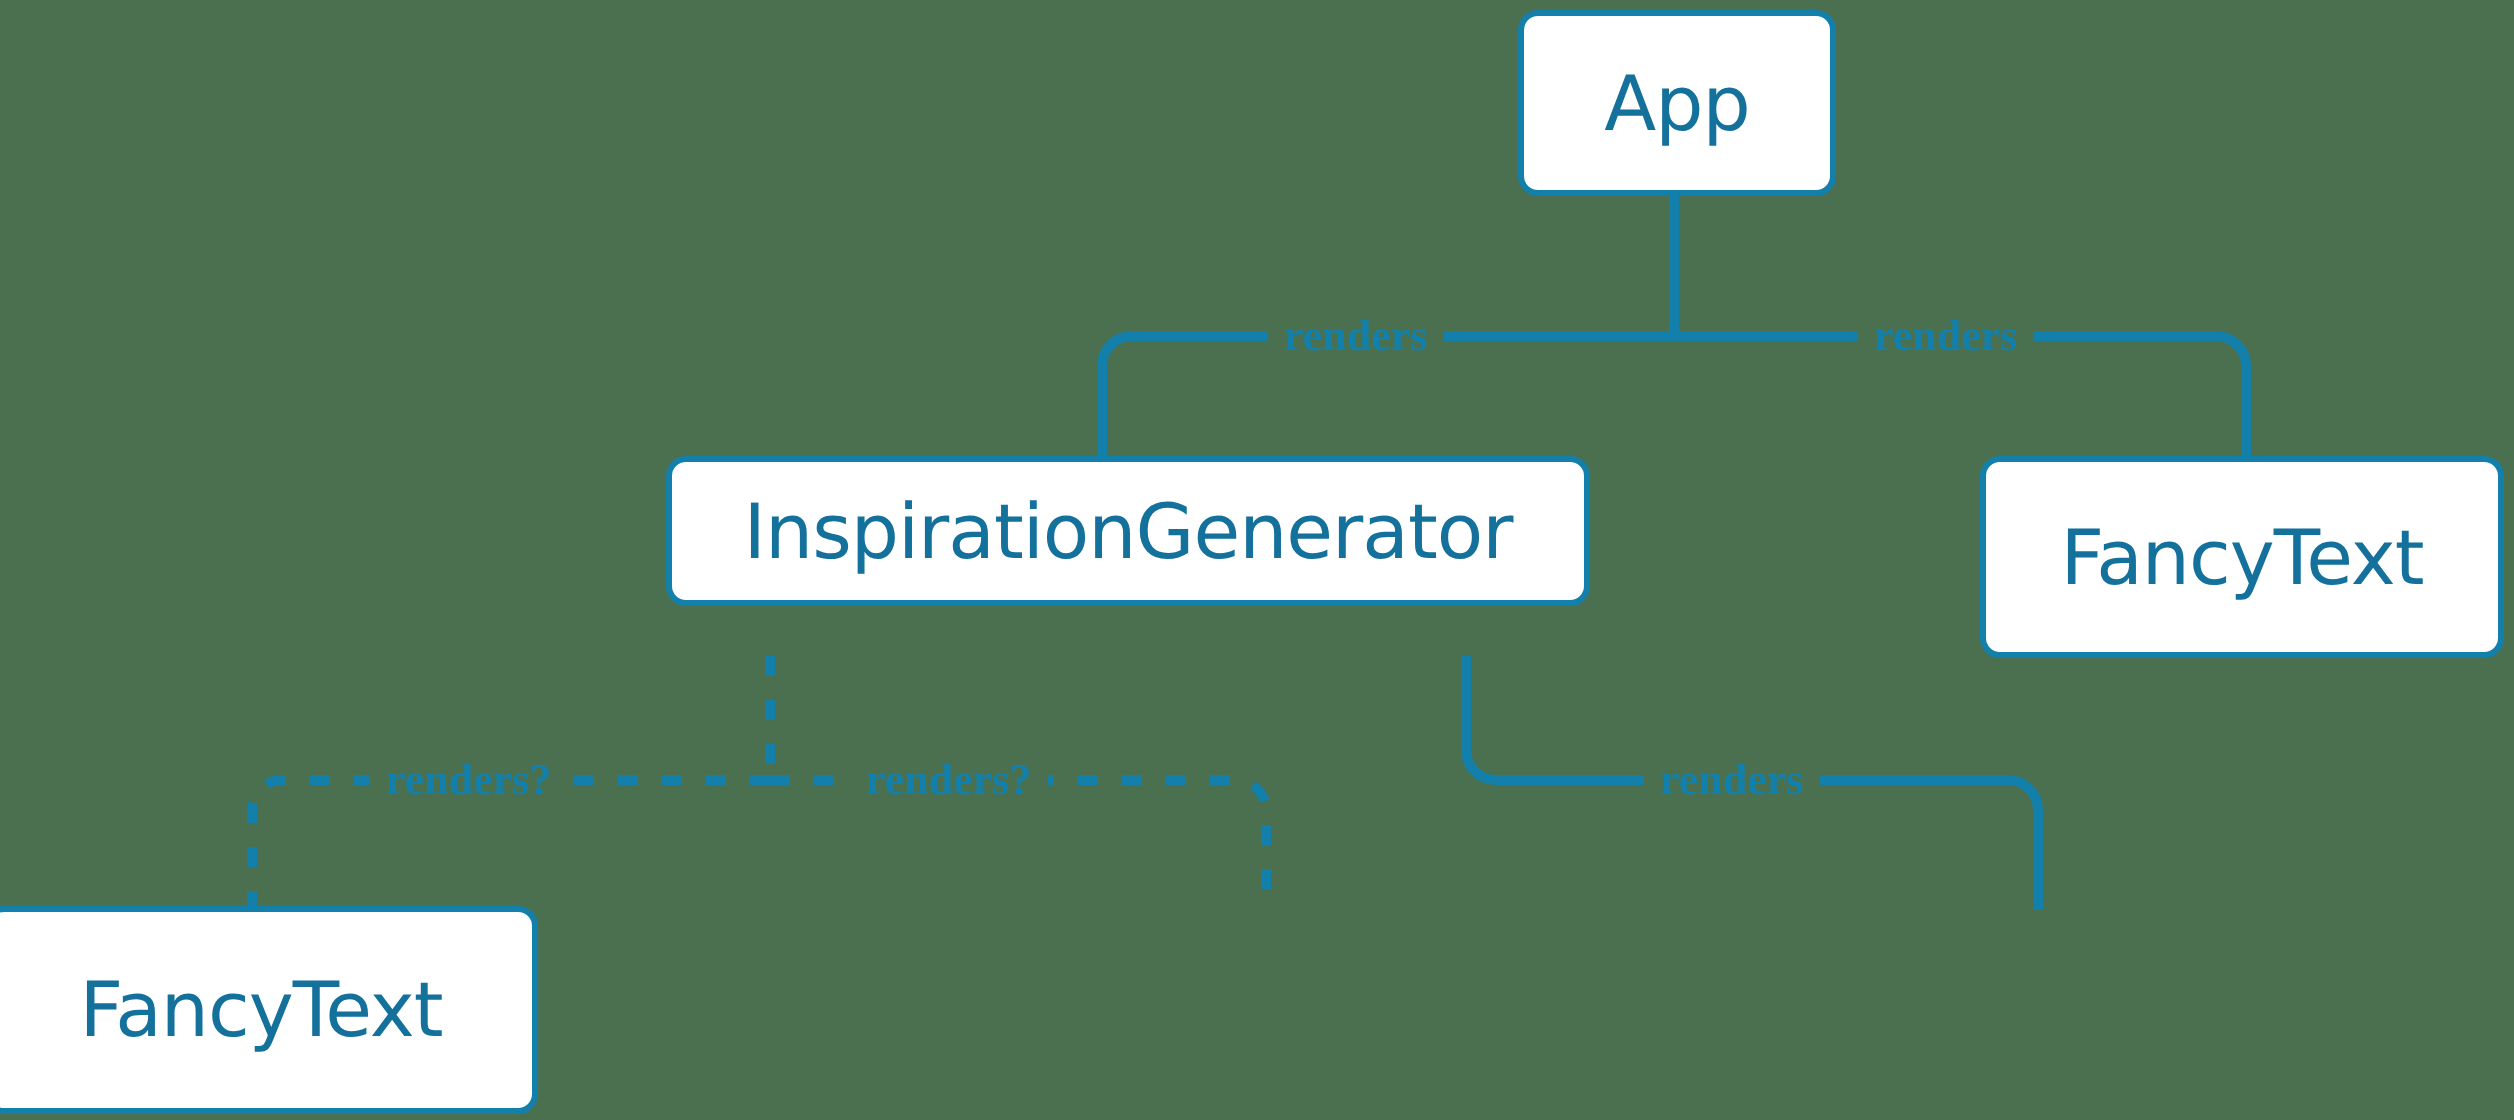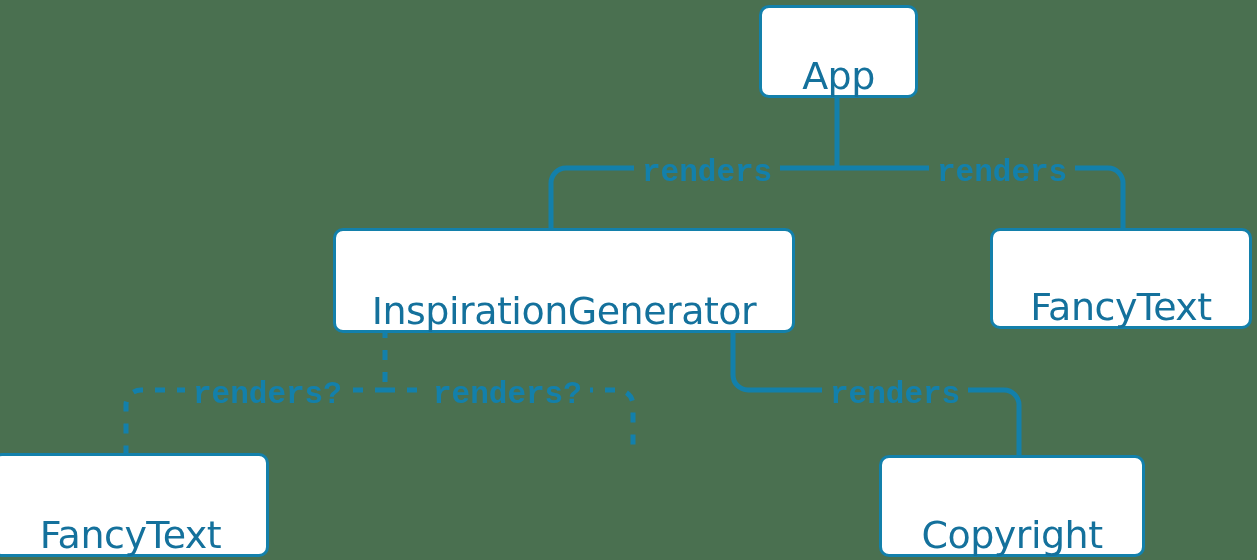--- a/index.html
+++ b/index.html
@@ -25,38 +25,38 @@
     width: 1257px;
     height: 560px;
   }
   .node-box {
     position: absolute;
     box-sizing: border-box;
     background: #ffffff;
     border: 3px solid #1380ab;
     border-radius: 10px;
     display: flex;
-    align-items: flex-end;
+    align-items: center;
     justify-content: center;
     color: #14719c;
     z-index: 5;
   }
   .node-label {
     font-family: "DejaVu Sans", sans-serif;
     font-size: 38px;
     font-weight: 400;
     line-height: 1;
     color: #14719c;
     white-space: nowrap;
     letter-spacing: -0.5px;
   }
   .edge-label {
     position: absolute;
-    font-family: Liberation Mono, monospace;
-    font-size: 31px;
+    font-family: Liberation Serif, serif;
+    font-size: 22px;
     font-weight: 600;
     color: #1380ab;
     background: #4a7050;
     white-space: nowrap;
     line-height: 1;
     padding: 2px 8px;
     z-index: 4;
   }
 </style>
 </head>
@@ -85,30 +85,27 @@
   <div class="edge-label" style="left:185px; top:377px;">renders?</div>
 
   <div class="edge-label" style="left:425px; top:377px;">renders?</div>
 
   <div class="edge-label" style="left:822px; top:377px;">renders</div>
 
   <div class="node-box" style="left:759px; top:5px; width:159px; height:93px;">
     <span class="node-label">App</span>
   </div>
 
-  <div class="node-box" style="left:333px; top:228px; width:462px; height:105px;">
+  <div class="node-box" style="left:333px; top:228px; width:462px; height:75px;">
     <span class="node-label">InspirationGenerator</span>
   </div>
 
   <div class="node-box" style="left:990px; top:228px; width:262px; height:101px;">
     <span class="node-label">FancyText</span>
   </div>
 
   <div class="node-box" style="left:-8px; top:453px; width:277px; height:104px;">
     <span class="node-label">FancyText</span>
   </div>
 
 
-  <div class="node-box" style="left:879px; top:455px; width:266px; height:102px;">
-    <span class="node-label">Copyright</span>
-  </div>
 
 </div>
 
 </body></html>

